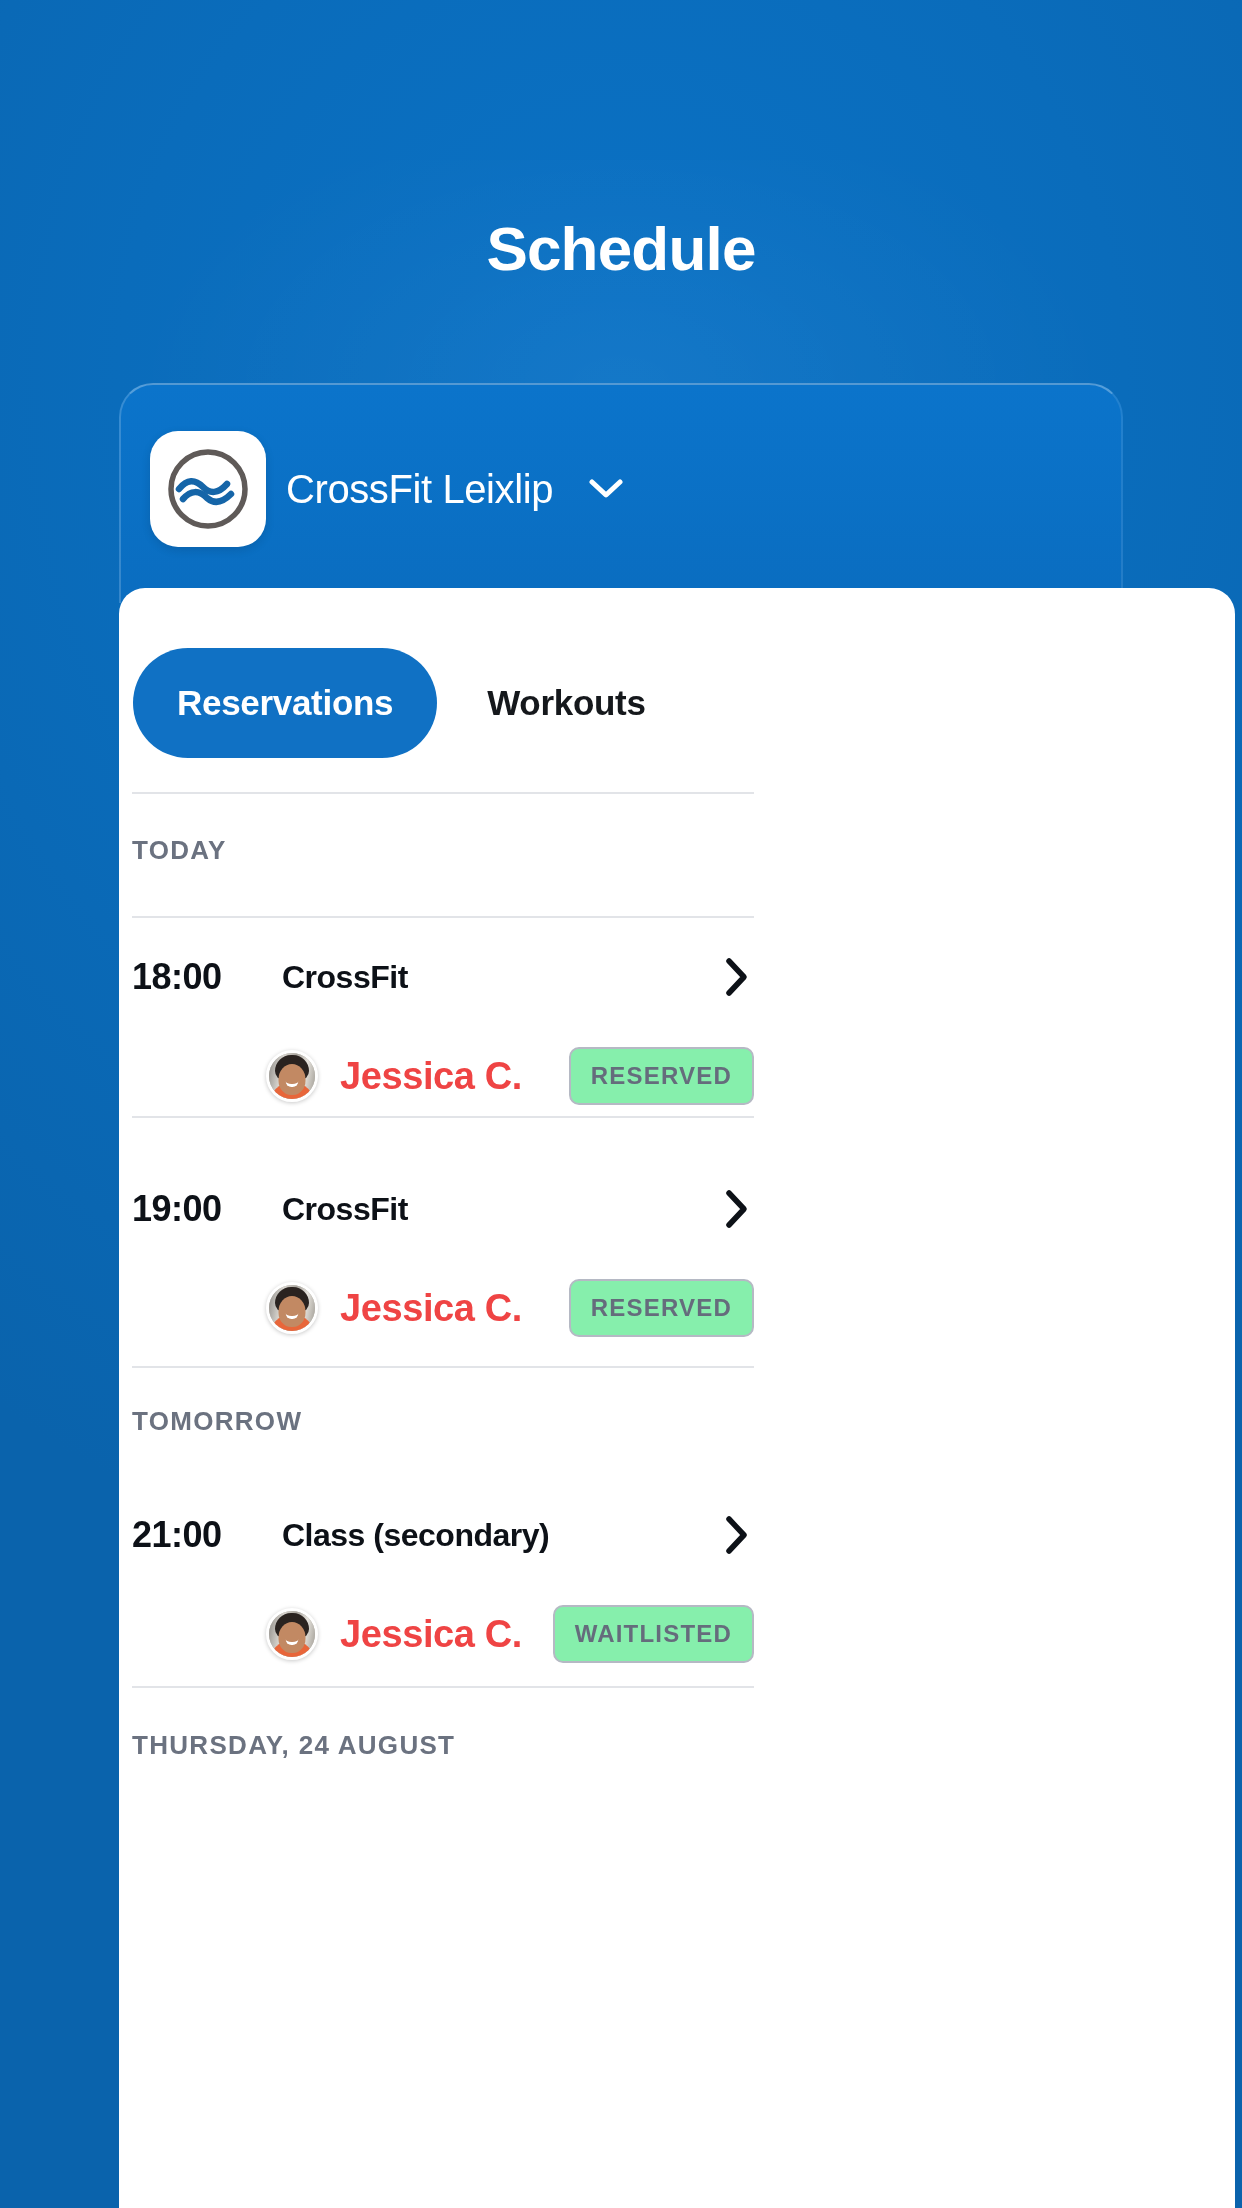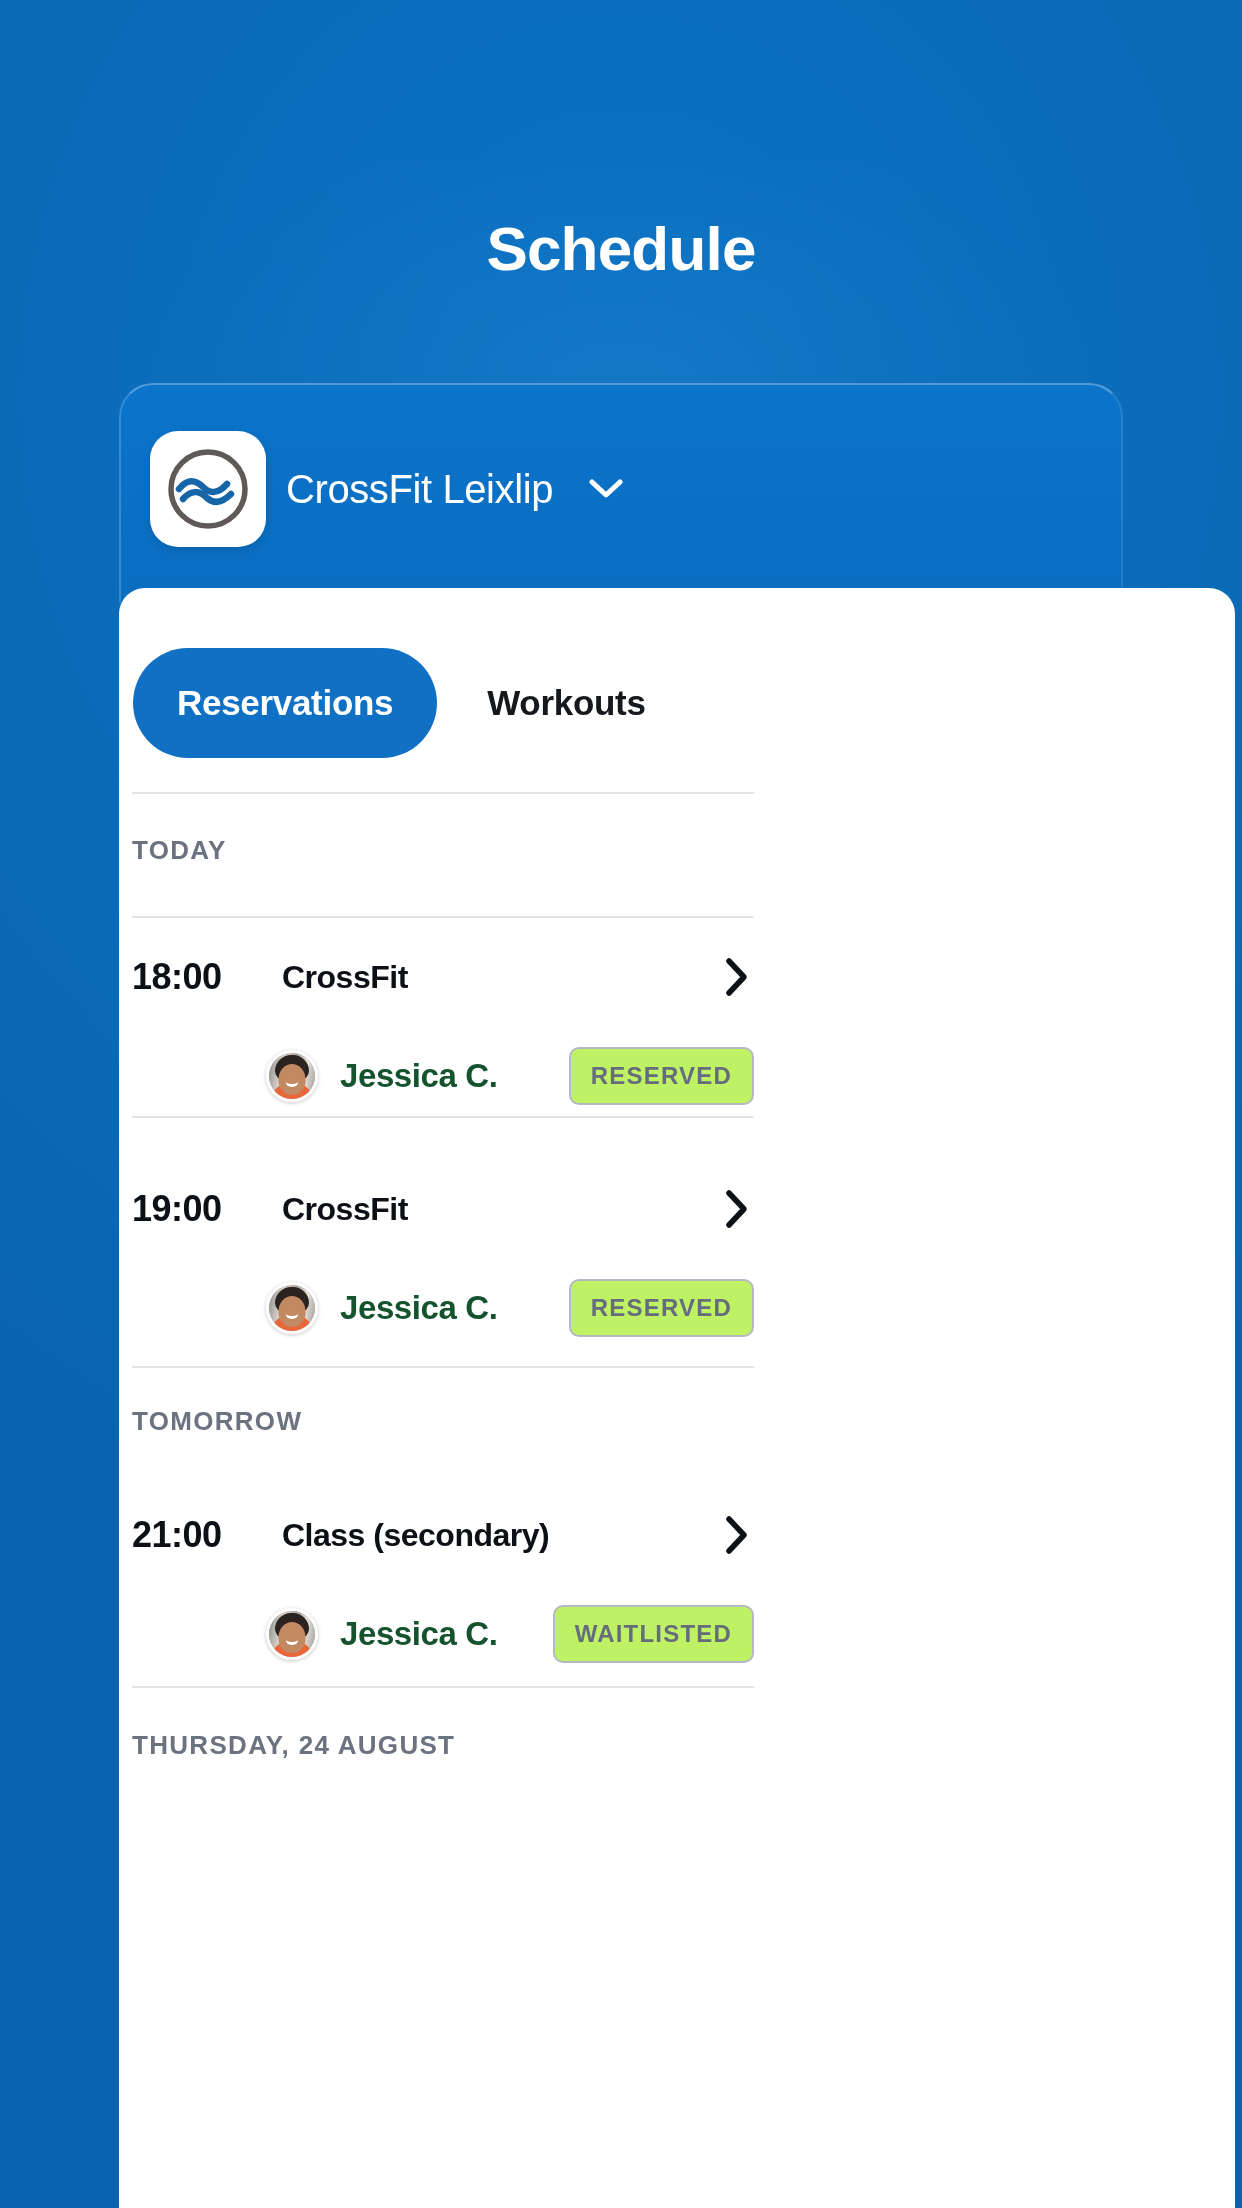--- a/index.html
+++ b/index.html
@@ -216,37 +216,37 @@
   .avatar .av-shirt {
     position:absolute;
     left:50%; bottom:-4px; transform:translateX(-50%);
     width:44px; height:20px;
     background:#e8663a;
     border-radius:20px 20px 0 0;
   }
   .member-name {
     flex:1;
     margin-left:22px;
-    font-size:33px;
-    font-weight:700;
-    color:#14532d;
+    font-size:38px;
+    font-weight:700;
+    color:#ef4444;
     letter-spacing:-0.4px;
   }
   .status-badge {
     flex:none;
     height:58px;
     padding:0 20px;
     border:2px solid #b5b9c4;
     border-radius:10px;
     display:flex; align-items:center; justify-content:center;
     font-size:24px;
     font-weight:700;
     letter-spacing:1.2px;
     color:#656c7c;
-    background:#bef264;
+    background:#86efac;
   }
 
   
   .sep {
     position:absolute;
     left:13px;
     width:622px;
     height:2px;
     background:#e2e4e8;
   }

